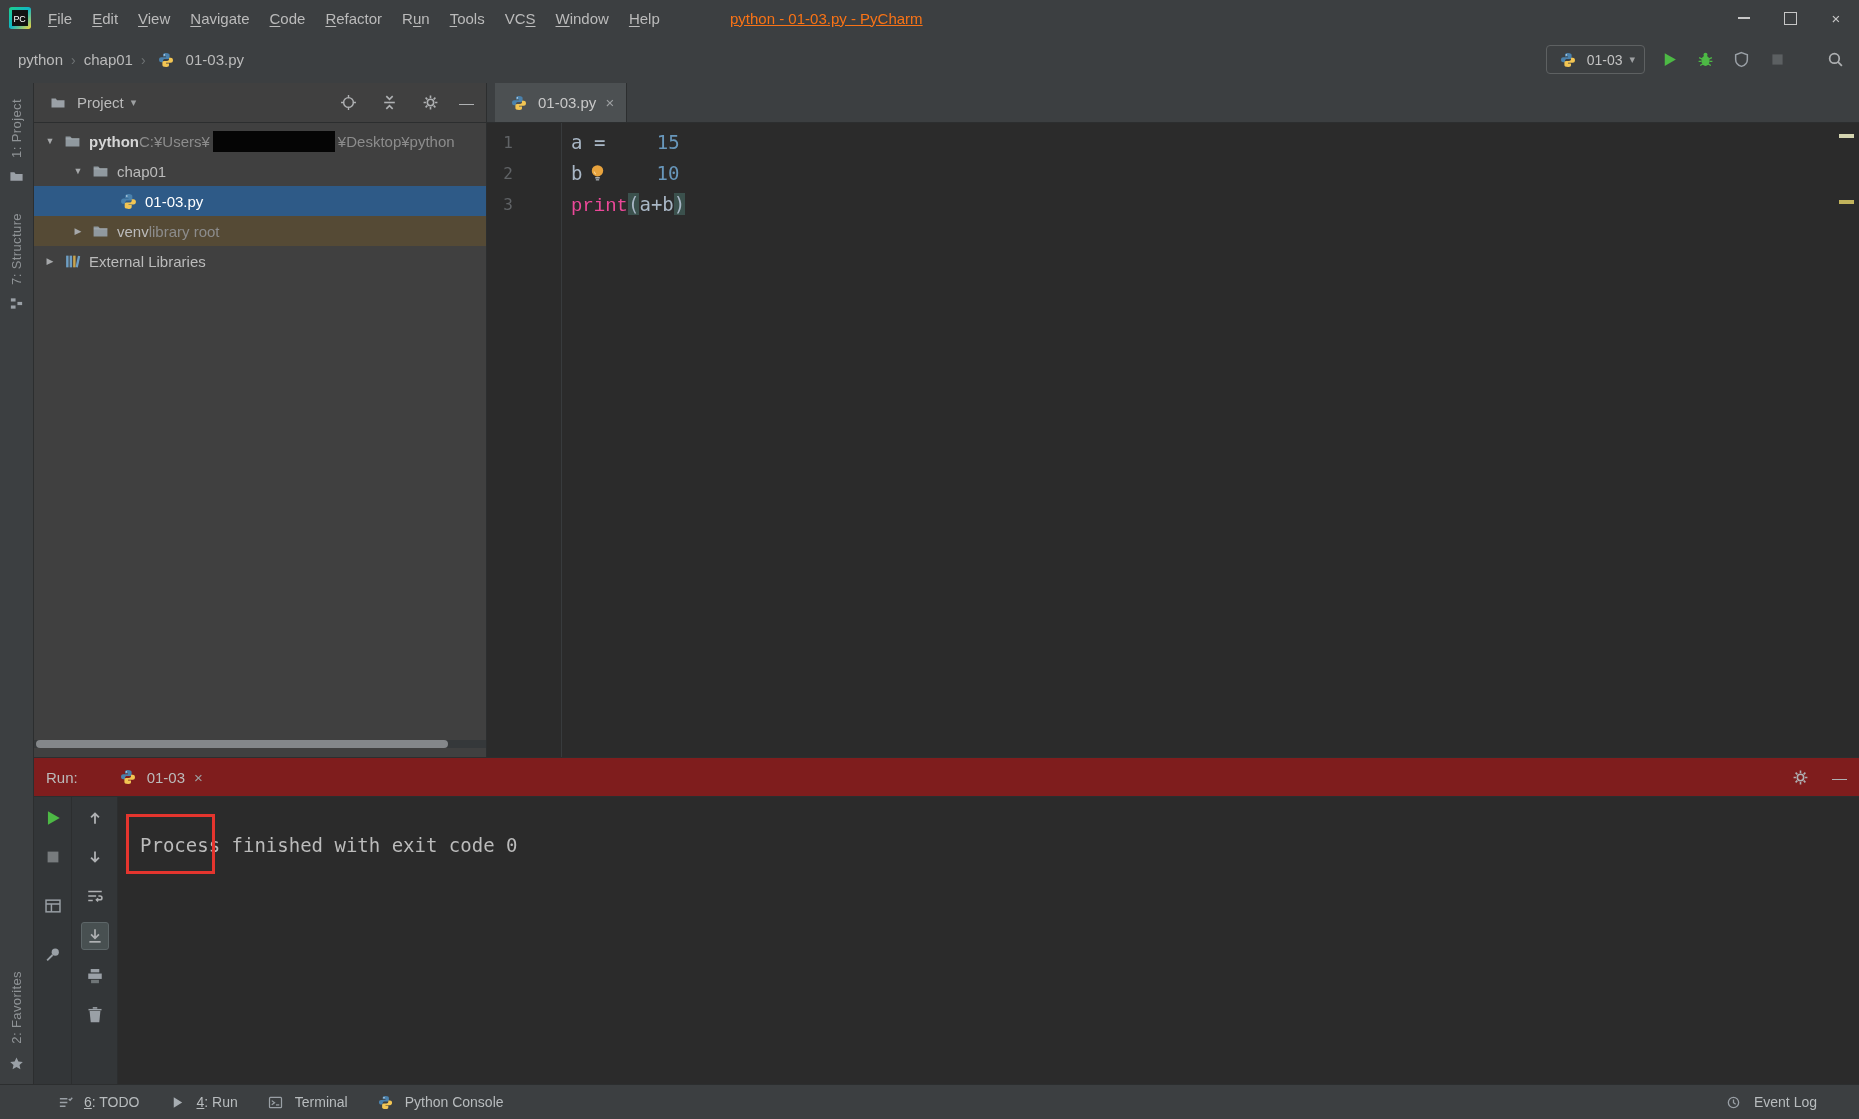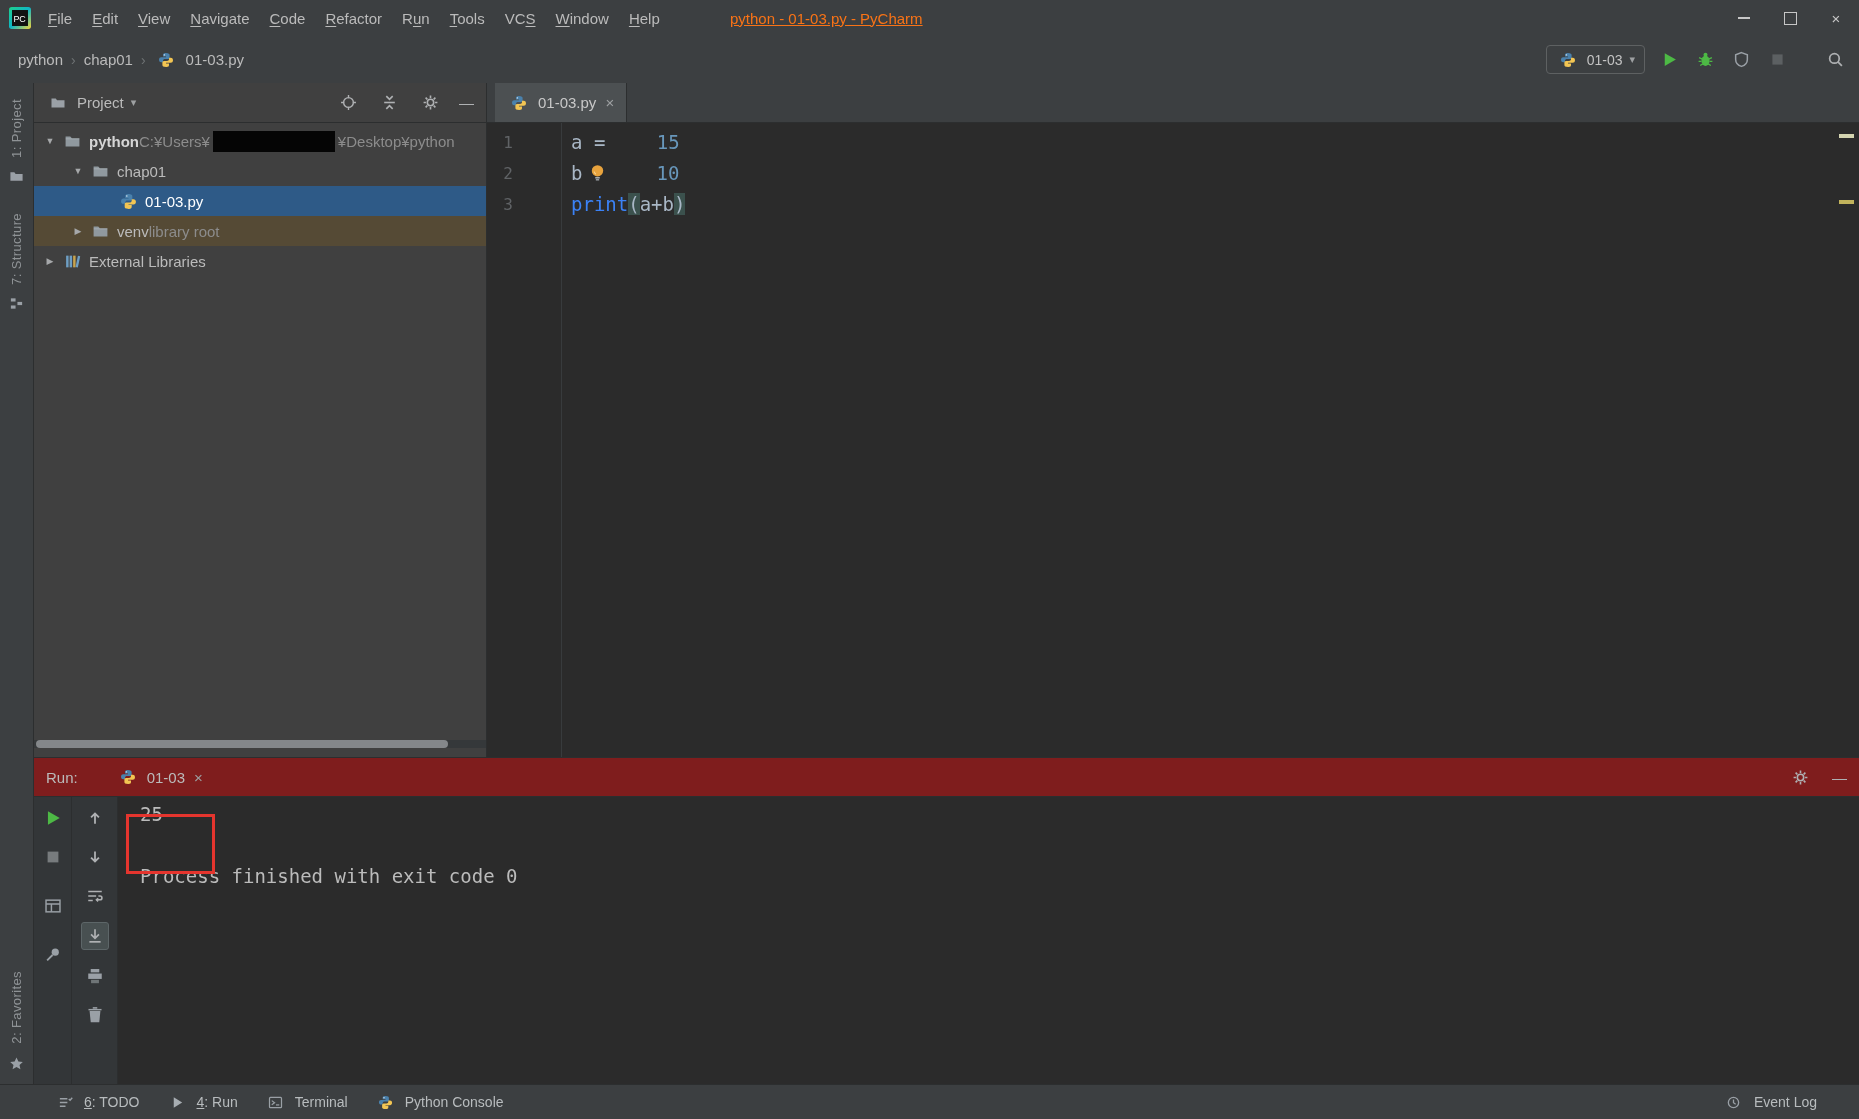--- a/index.html
+++ b/index.html
@@ -72,21 +72,21 @@
        border-right:1px solid #2c2e2f;}
   .tab-close{color:#9da0a2;font-size:15px;margin-left:2px;}
   .code-wrap{display:flex;height:634px;}
   .gutter{width:74px;flex:none;border-right:1px solid #383b3d;padding-top:4px;}
   .gut-line{height:31px;line-height:31px;text-align:right;padding-right:48px;color:#606366;
             font-family:"DejaVu Sans Mono",monospace;font-size:16px;}
   .code{padding:4px 0 0 9px;font-family:"DejaVu Sans Mono",monospace;font-size:19px;}
   .code-line{height:31px;line-height:31px;white-space:pre;}
   .tok-var,.tok-plain{color:#a9b7c6;}
   .tok-num{color:#6897bb;margin-left:40px;}
-  .tok-builtin{color:#3b82f6;}
+  .tok-builtin{color:#ec4899;font-family:Liberation Mono, monospace;}
   .tok-paren{color:#a9b7c6;background:#3b514d;}
   .bulb-inline{vertical-align:middle;margin:0 7px 4px 3px;}
   .bulb-inline svg{width:19px;height:19px;}
   .stripe-mark{position:absolute;right:5px;width:15px;height:4px;}
   .stripe-mark.m1{top:51px;background:#d4d4b0;}
   .stripe-mark.m2{top:117px;background:#c2b35c;}
 
   
   .run-panel{position:absolute;left:34px;top:757px;right:0;height:328px;background:#2b2b2b;
              border-top:1px solid #2c2e2f;}
@@ -465,21 +465,20 @@
         <span class="tool-btn">
             <svg viewBox="0 0 16 16">
               <path fill="#9aa0a6" d="M3.2 4.4h9.6l-1 10.1H4.2z"></path>
               <rect x="2.2" y="2.6" width="11.6" height="1.3" fill="#9aa0a6"></rect>
               <rect x="6" y="1" width="4" height="1.4" fill="#9aa0a6"></rect>
             </svg>
           </span>
       </div>
       <div class="console">
         <div class="red-box"></div>
-          <div class="console-line"><span>25</span></div>
           <div class="console-line">&nbsp;</div>
           <div class="console-line"><span>Process finished with exit code 0</span></div>
         </div>
     </div>
   </div>
 
   <div class="statusbar">
     <div class="sb-left">
         <div class="sb-item">
           <span class="icon">

